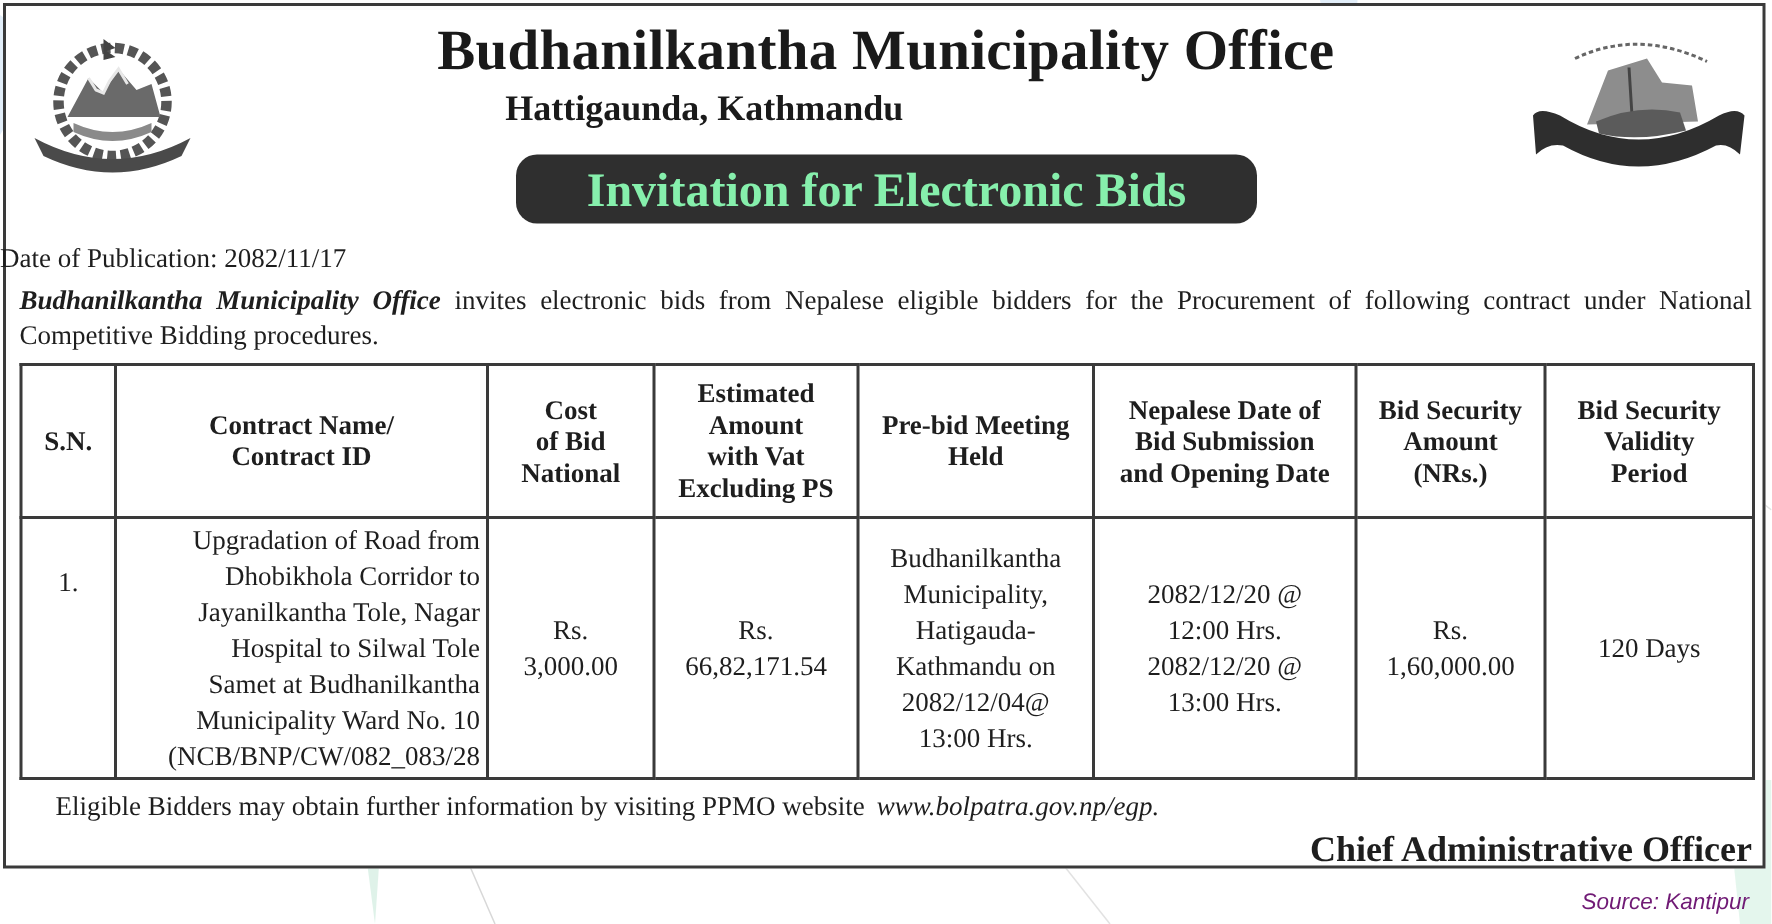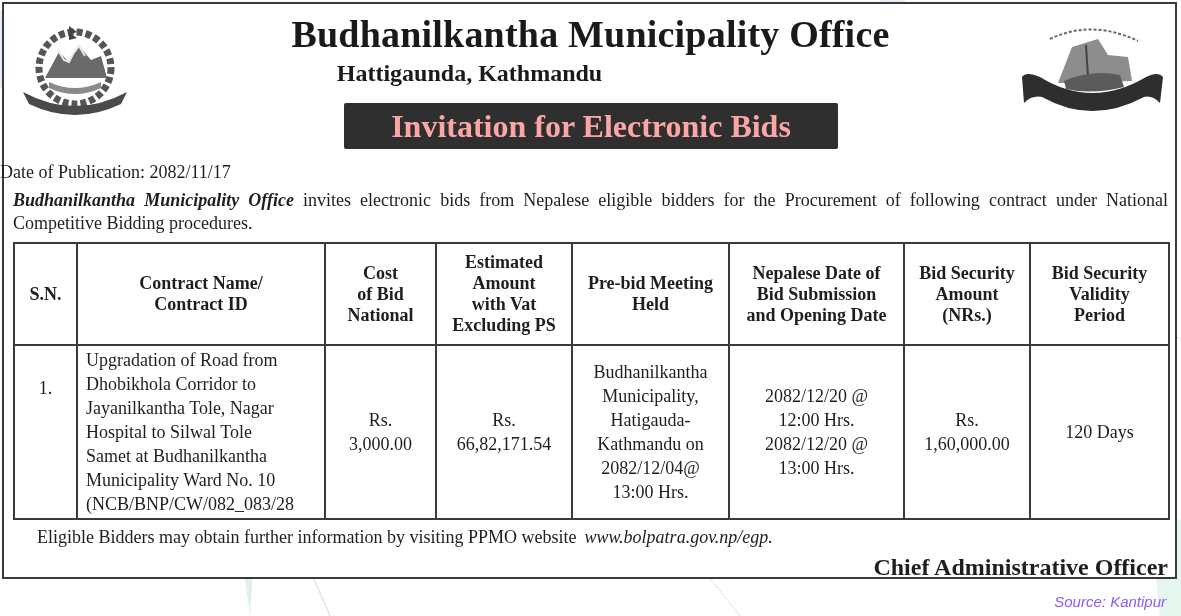--- a/index.html
+++ b/index.html
@@ -19,21 +19,21 @@
       position: absolute; left: 0; width: 1181px; top: 10px; text-align: center;
       font-size: 38px; font-weight: bold; letter-spacing: 0.2px; line-height: 48px;
       color: #1a1a1a;
     }
     .subtitle {
       position: absolute; left: 0; width: 939px; top: 58px; text-align: center;
       font-size: 24px; font-weight: bold; line-height: 30px; color: #1a1a1a;
     }
     .banner {
       position: absolute; left: 344px; top: 103px; width: 494px; height: 46px;
-      background: #2f2f2f; border-radius: 2px; color: #fca5a5; text-align: center;
+      background: #2f2f2f; border-radius: 14px; color: #86efac; text-align: center;
       font-size: 32px; font-weight: bold; line-height: 46px;
     }
     .pubdate {
       position: absolute; left: 0; width: 1181px; top: 160px; 
       font-size: 18px; line-height: 24px;
     }
     .intro {
       position: absolute; left: 13px; top: 189px; width: 1155px;
       font-size: 18px; line-height: 23px; text-align: justify; text-align-last: left;
     }
@@ -41,33 +41,33 @@
     table.bids {
       position: absolute; left: 13px; top: 242px; width: 1155px; height: 277px;
       border-collapse: collapse; table-layout: fixed;
     }
     table.bids th, table.bids td {
       border: 2px solid #3a3a3a; text-align: center; vertical-align: middle;
       padding: 2px 4px;
     }
     table.bids th { font-size: 18px; font-weight: bold; line-height: 21px; height: 96px; }
     table.bids td { font-size: 18px; line-height: 24px; }
-    table.bids td.name { text-align: left; padding-left: 8px; }
+    table.bids td.name { text-align: right; padding-left: 8px; }
     td.sn { vertical-align: top !important; padding-top: 30px !important; }
     .cell-line { display: block; }
     .footer-note {
       position: absolute; left: 13px; top: 525px; font-size: 18px; line-height: 24px; margin-left: 24px;
     }
     .footer-note .url { font-style: italic; margin-left: 8px; }
     .signature {
       position: absolute; right: 13px; top: 555px; font-size: 24px; font-weight: bold; line-height: 24px;
     }
     .source {
       position: absolute; right: 15px; top: 592px; font-family: "Liberation Sans", "DejaVu Sans", sans-serif;
-      font-style: italic; font-size: 15px; line-height: 20px; color: #8b5cf6;
+      font-style: italic; font-size: 15px; line-height: 20px; color: #701a75;
     }
     .wm { position: absolute; pointer-events: none; }
   </style>
 </head>
 <body>
 
 <svg class="wm" width="1181" height="616" style="left:0;top:0;">
   <line x1="110" y1="110" x2="330" y2="616" stroke="#d8d8d8" stroke-width="1"></line>
   <line x1="940" y1="150" x2="1181" y2="340" stroke="#e2e2e2" stroke-width="1"></line>
   <line x1="680" y1="540" x2="740" y2="616" stroke="#e2e2e2" stroke-width="1"></line>

